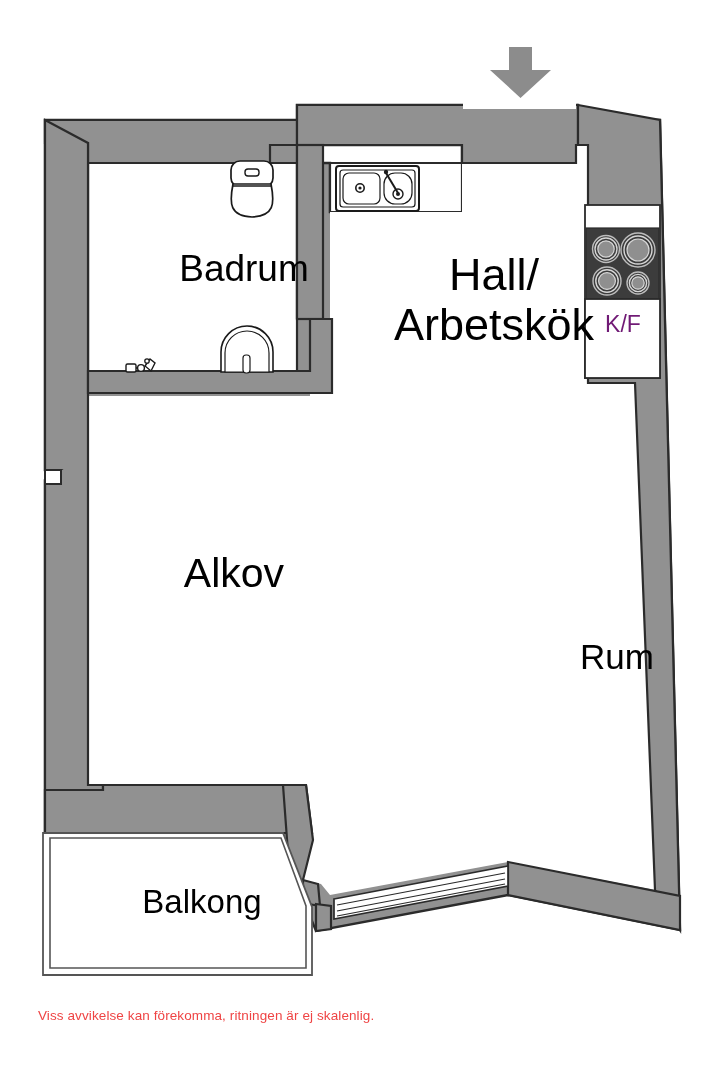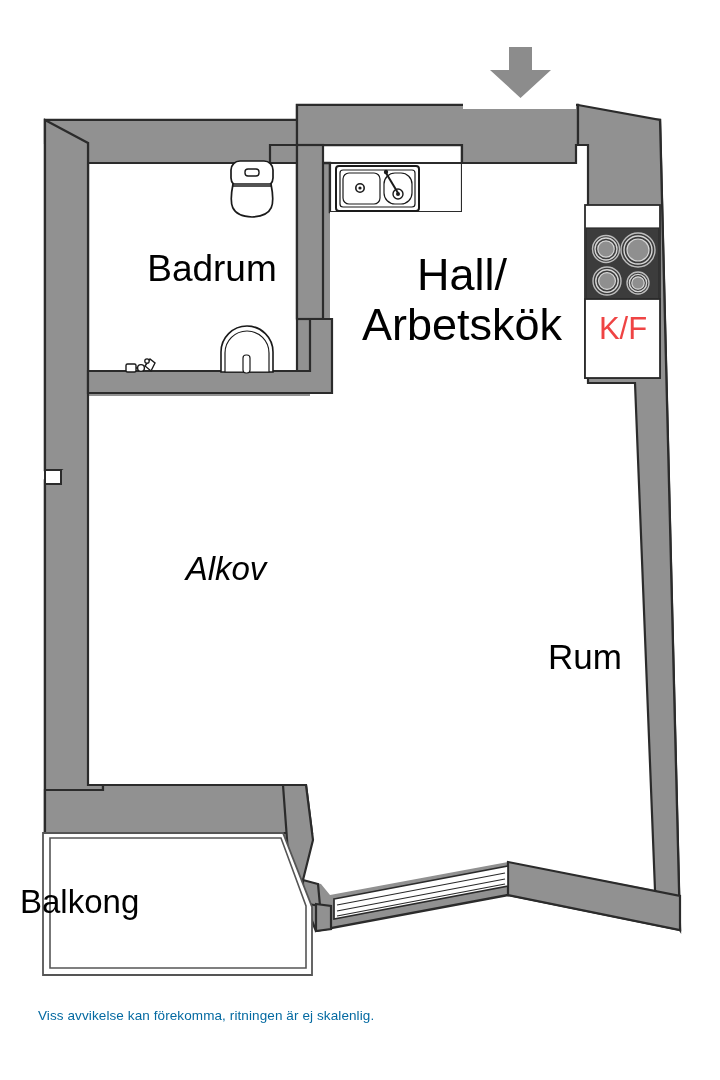--- a/index.html
+++ b/index.html
@@ -29,60 +29,61 @@
     display: block;
   }
   .room-label {
     position: absolute;
     color: #000000;
     font-family: "Liberation Sans", sans-serif;
     font-weight: 400;
     white-space: pre;
     line-height: 1.12;
     letter-spacing: 0px;
+    padding-left: 32px;
   }
   #label-badrum {
     left: 0px; top: 248px; width: 424px;
     text-align: center;
     font-size: 37px;
   }
   #label-hall {
     left: 338px; top: 250px; width: 248px;
     text-align: center;
     font-size: 45px;
   }
   #label-alkov {
-    left: 68px; top: 551px; width: 316px;
-    text-align: center;
-    font-size: 33px;
-    font-style: italic;
+    left: 44px; top: 551px; width: 316px;
+    text-align: center;
+    font-size: 41px;
   }
   #label-rum {
     left: 352px; top: 637px; width: 270px;
     text-align: right;
     font-size: 35px;
   }
   #label-balkong {
     left: 20px; top: 884px; width: 300px;
+    text-align: center;
     font-size: 33px;
   }
   #label-kf {
     position: absolute;
     left: 586px; top: 311px; width: 74px;
     text-align: center;
-    font-size: 31px;
-    color: #ef4444;
+    font-size: 23px;
+    color: #701a75;
     font-family: "Liberation Sans", sans-serif;
   }
   #footnote {
     position: absolute;
     left: 38px;
     top: 1008px;
     font-size: 13.5px;
-    color: #0369a1;
+    color: #ef4444;
     font-family: "Liberation Sans", sans-serif;
     letter-spacing: 0.1px;
   }
 </style>
 </head>
 <body>
 
 <div id="floorplan-root">
 
   <svg id="plan-svg" viewBox="0 0 720 1080">

